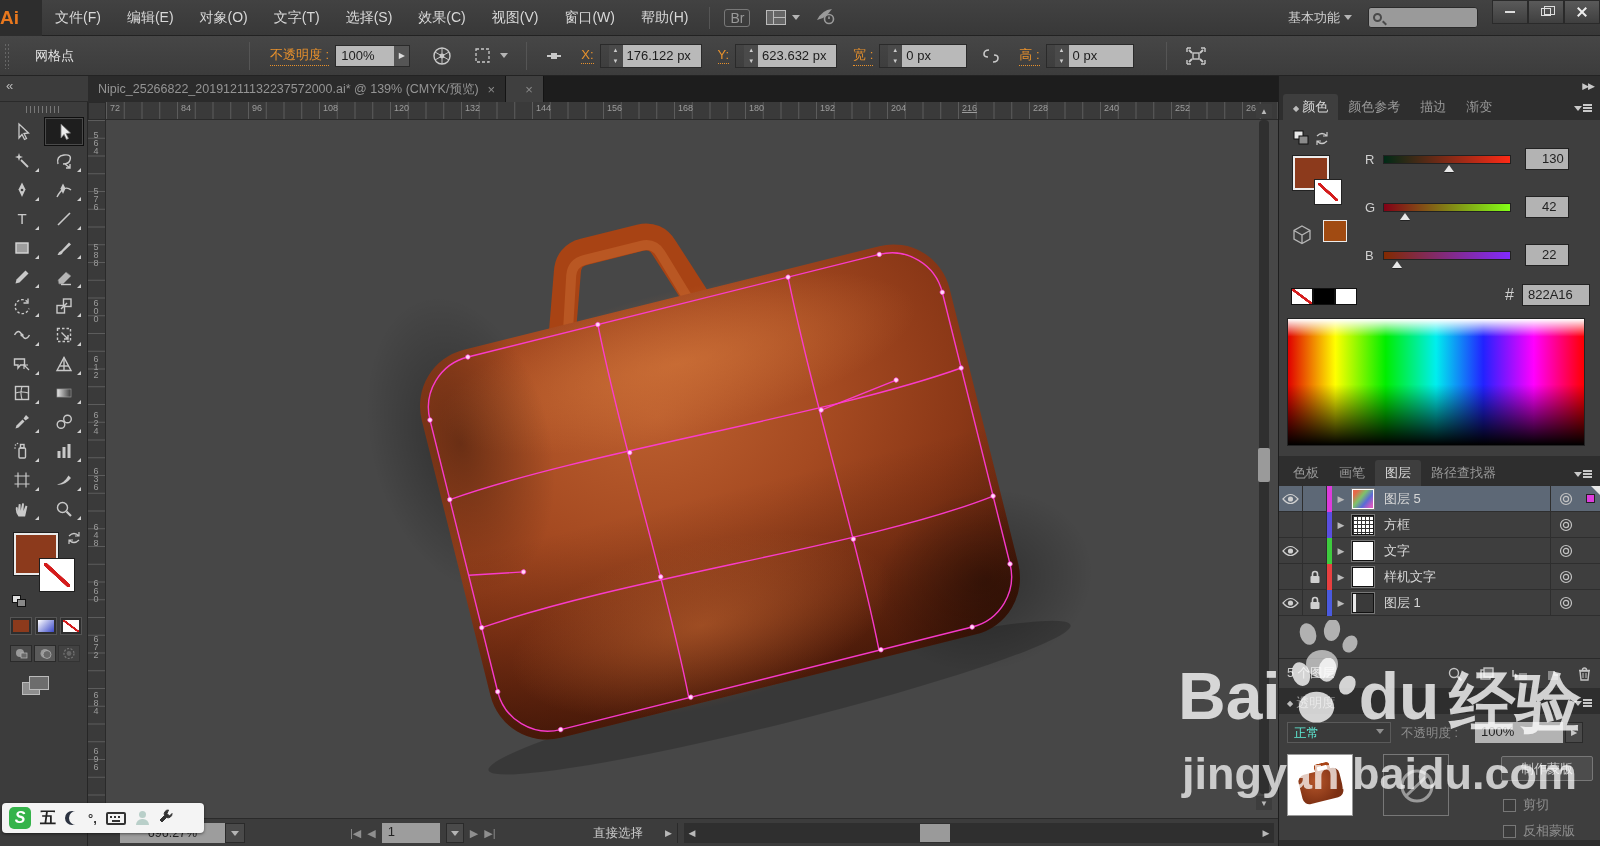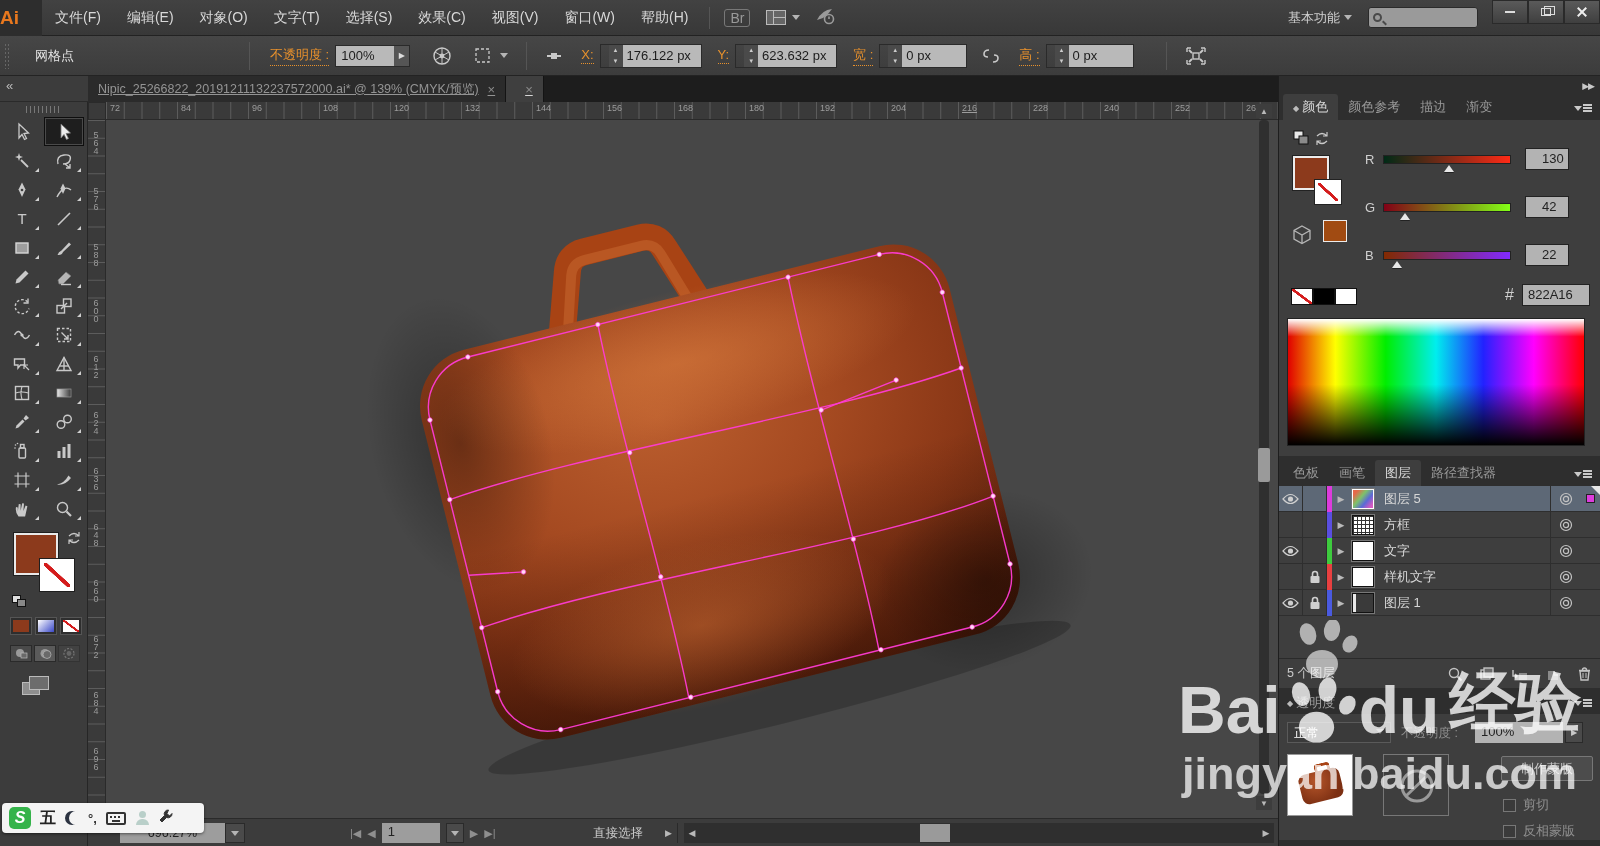--- a/index.html
+++ b/index.html
@@ -57,21 +57,21 @@
   .steppers { width:14px; background:#4a4a4a; display:flex; flex-direction:column; }
   .steppers span { flex:1; font-size:6px; color:#ccc; display:flex; align-items:center; justify-content:center; }
   .stepval { background:#b9b9b9; color:#1c1c1c; font-size:13px; width:78px; padding:3px 4px; overflow:hidden; white-space:nowrap; }
 
   
   #leftstrip { position:absolute; left:0; top:76px; width:88px; height:26px; background:#3c3c3c;
     border-bottom:1px solid #2a2a2a; color:#bbb; font-size:13px; padding:2px 6px; }
   #tabbar { position:absolute; left:88px; top:76px; width:1190px; height:26px; background:#1d1d1d;
     display:flex; }
   .doc-tab { height:26px; display:flex; align-items:center; padding:0 10px; font-size:12.5px;
-    border-right:1px solid #141414; white-space:nowrap;text-decoration:underline; }
+    border-right:1px solid #141414; white-space:nowrap; }
   .doc-tab.inactive { background:#2b2b2b; color:#949494; }
   .doc-tab.active { background:#3f3f3f; color:#d6d6d6; }
   .tab-close { margin-left:9px; color:#8a8a8a; font-size:13px; }
 
   
   #toolbar { position:absolute; left:0; top:102px; width:88px; height:744px; background:#3c3c3c;
     border-right:1px solid #262626; }
   .tb-grip { width:36px; height:7px; margin:4px auto 4px auto;
     background-image:linear-gradient(90deg,#777 1px, transparent 1px); background-size:4px 7px; }
   .tool-grid { display:grid; grid-template-columns:42px 42px; justify-content:center; }
@@ -192,21 +192,21 @@
   #layers-footer { height:30px; background:#3e3e3e; border-top:1px solid #2a2a2a; display:flex; align-items:center;
     color:#c9c9c9; font-size:12.5px; padding:0 8px; }
   .lf-icons { margin-left:auto; display:flex; gap:16px; align-items:center; }
   .lf-icons svg { stroke:#c3c3c3; fill:none; stroke-width:1.4; }
 
   
   #transpanel { margin-top:4px; }
   .tp-header { height:22px; display:flex; align-items:center; padding-left:8px; color:#9f9f9f; font-size:13px; position:relative; }
   .tp-body { background:#3e3e3e; height:126px; position:relative; }
   .blend-box { position:absolute; left:8px; top:8px; width:104px; height:21px; background:#3a3a3a; border:1px solid #5a5a5a;
-    color:#ffffff; font-size:12.5px; padding:2px 6px; display:flex; }
+    color:#5eead4; font-size:12.5px; padding:2px 6px; display:flex; }
   .blend-box .caret { margin-left:auto; margin-top:4px; border-top-color:#8f8f8f; }
   .tp-op-label { position:absolute; left:122px; top:11px; color:#8f8f8f; font-size:12.5px; }
   .tp-op-val { position:absolute; left:196px; top:8px; width:88px; height:21px; background:#b3b3b3; color:#222;
     font-size:13px; padding:2px 6px; }
   .tp-op-btn { position:absolute; left:286px; top:8px; width:18px; height:21px; background:#4a4a4a; border:1px solid #2a2a2a;
     color:#c9c9c9; font-size:8px; display:flex; align-items:center; justify-content:center; }
   .obj-thumb { position:absolute; left:8px; top:40px; width:66px; height:62px; background:#fff; border:1px solid #999; overflow:hidden; }
   .mini-case { position:absolute; left:12px; top:16px; width:42px; height:30px; border-radius:7px; transform:rotate(-14deg);
     background:radial-gradient(circle at 40% 30%, #b5552a, #7c2f12 75%); }
   .mini-handle { position:absolute; left:26px; top:8px; width:16px; height:10px; border:3px solid #a84314; border-bottom:none;
@@ -231,21 +231,21 @@
     background:linear-gradient(90deg,#333 2px, transparent 2px); background-size:4px 2px; }
   .ime-kbd::after { content:""; position:absolute; left:4px; bottom:1px; right:4px; height:2px; background:#333; }
   .ime-user { width:14px; height:14px; position:relative; }
   .ime-user::before { content:""; position:absolute; left:4px; top:0; width:7px; height:7px; border-radius:50%; background:#b9cfc9; }
   .ime-user::after { content:""; position:absolute; left:1px; bottom:0; width:13px; height:6px; border-radius:6px 6px 0 0; background:#b9cfc9; }
   .ime-wrench svg { stroke:#333; fill:#333; }
 
   
   #watermark { position:absolute; left:1140px; top:620px; width:460px; height:226px; z-index:40; pointer-events:none;
     color:rgba(255,255,255,0.78); overflow:hidden; }
-  .wm-row1 { position:absolute; left:38px; top:38px; font-size:66px; font-weight:bold; letter-spacing:0; white-space:nowrap; display:flex; align-items:flex-end; }
+  .wm-row1 { position:absolute; left:38px; top:38px; font-size:66px; font-weight:bold; letter-spacing:0; white-space:nowrap; display:flex; }
   .wm-paw-main { margin:0 -6px -4px -2px; }
   .wm-paw-small { position:absolute; left:148px; top:0px; opacity:.85; }
   .wm-cn { margin-left:10px; }
   .wm-row2 { position:absolute; left:42px; top:128px; font-size:45px; font-weight:bold; color:rgba(255,255,255,0.72); white-space:nowrap; }
 
   svg text { font-family:"Liberation Sans", sans-serif; }
 </style>
 </head>
 <body>
 

